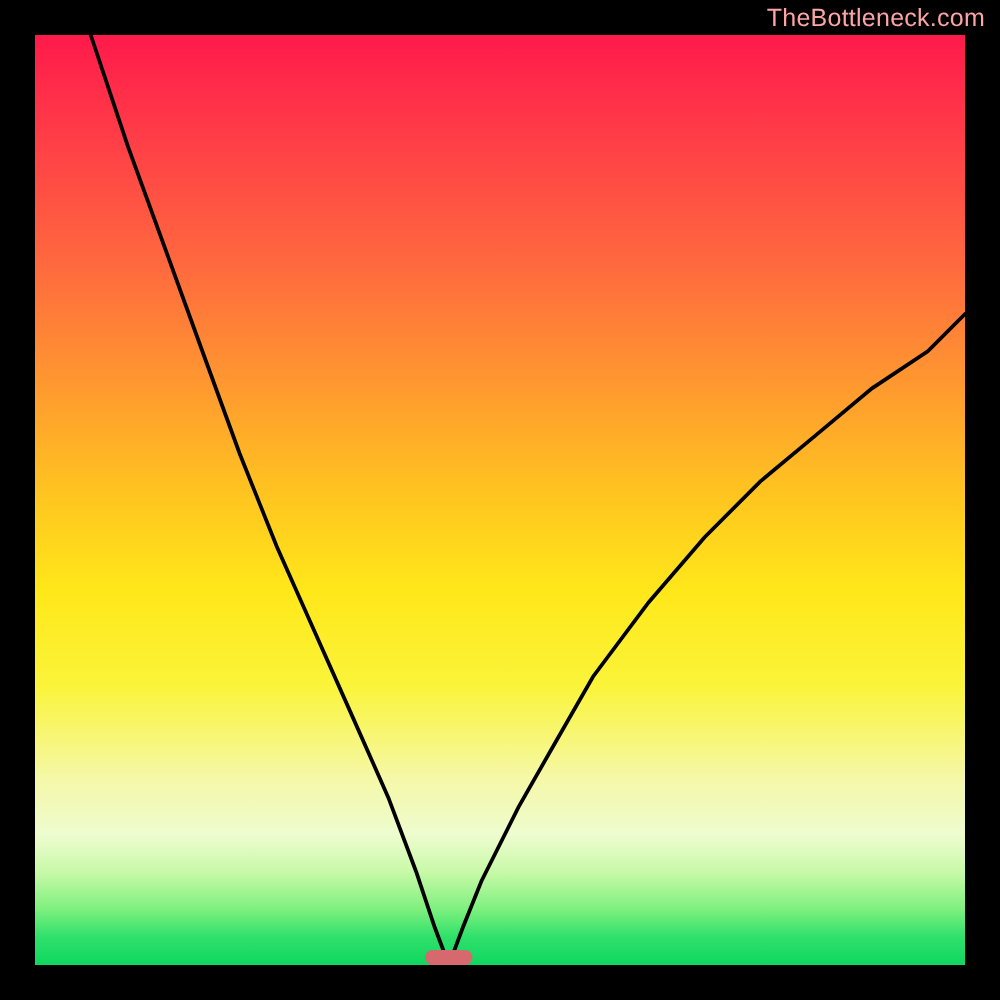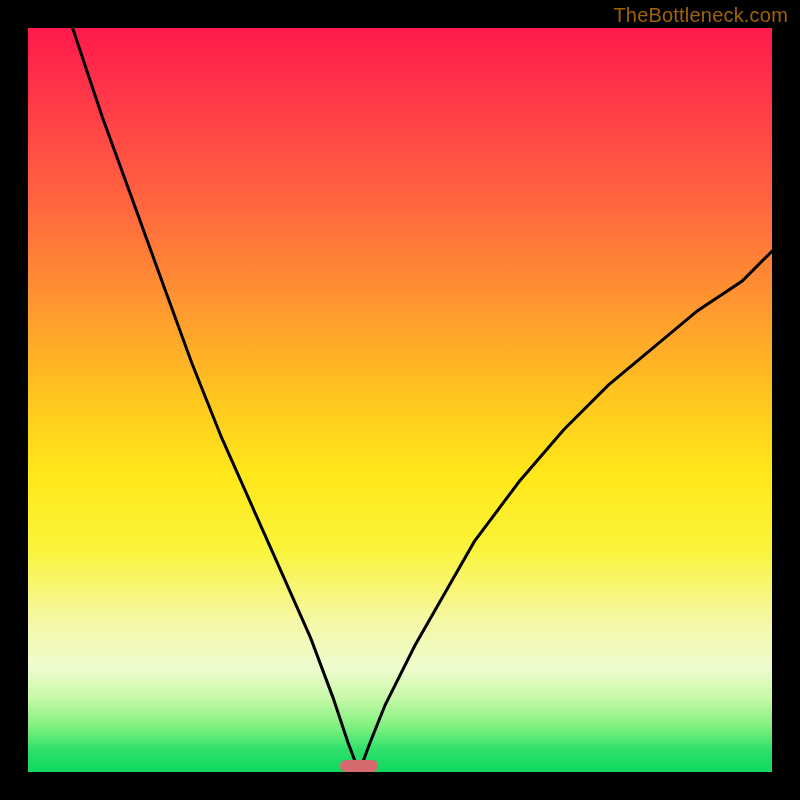--- a/index.html
+++ b/index.html
@@ -45,21 +45,21 @@
   }
   .marker {
     position: absolute;
     background: #d5696d;
     border-radius: 10px;
   }
   .watermark {
     position: absolute;
     top: 4px;
     right: 12px;
-    color: #a16207;
+    color: #fca5a5;
     font-size: 20px;
     font-weight: 500;
     letter-spacing: 0.2px;
     user-select: none;
   }
   svg.curve {
     position: absolute;
     top: 0;
     left: 0;
     width: 744px;

